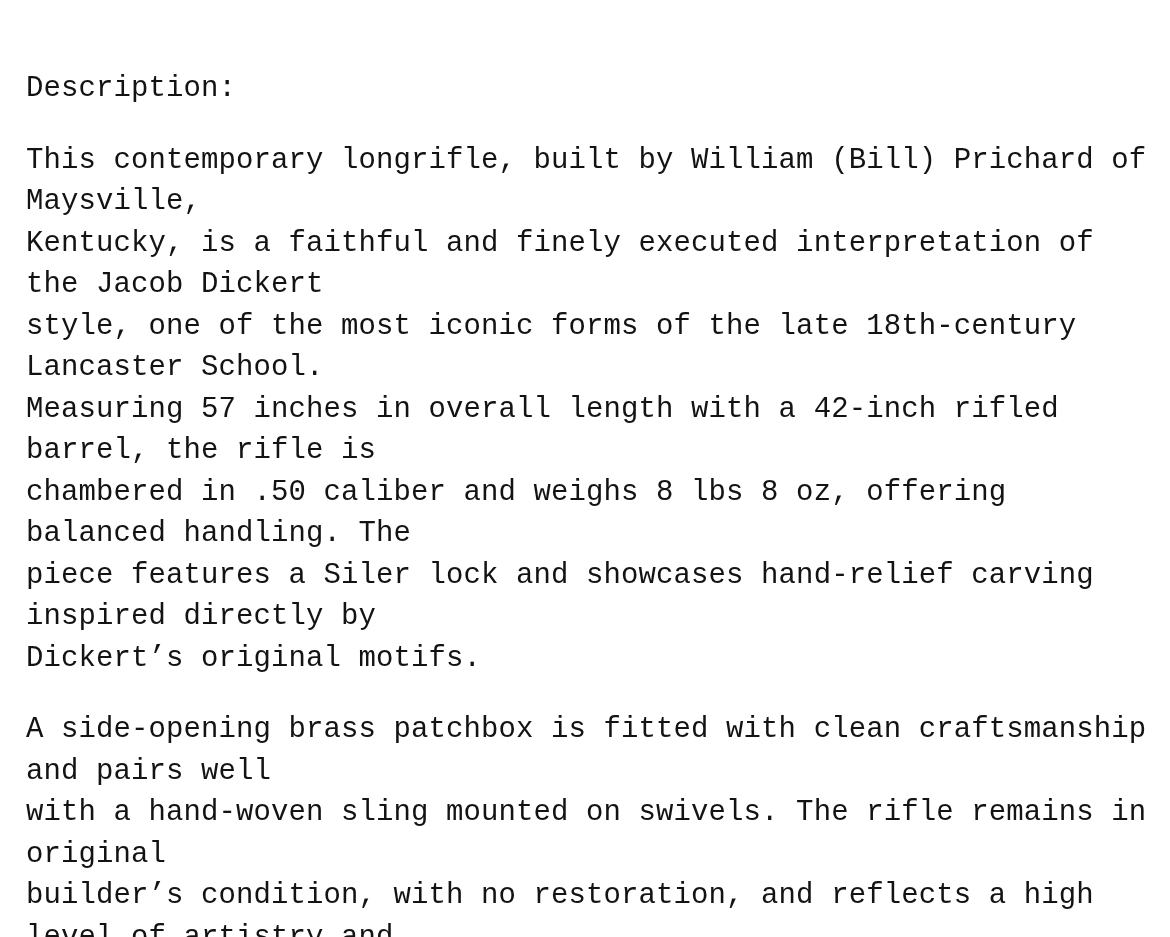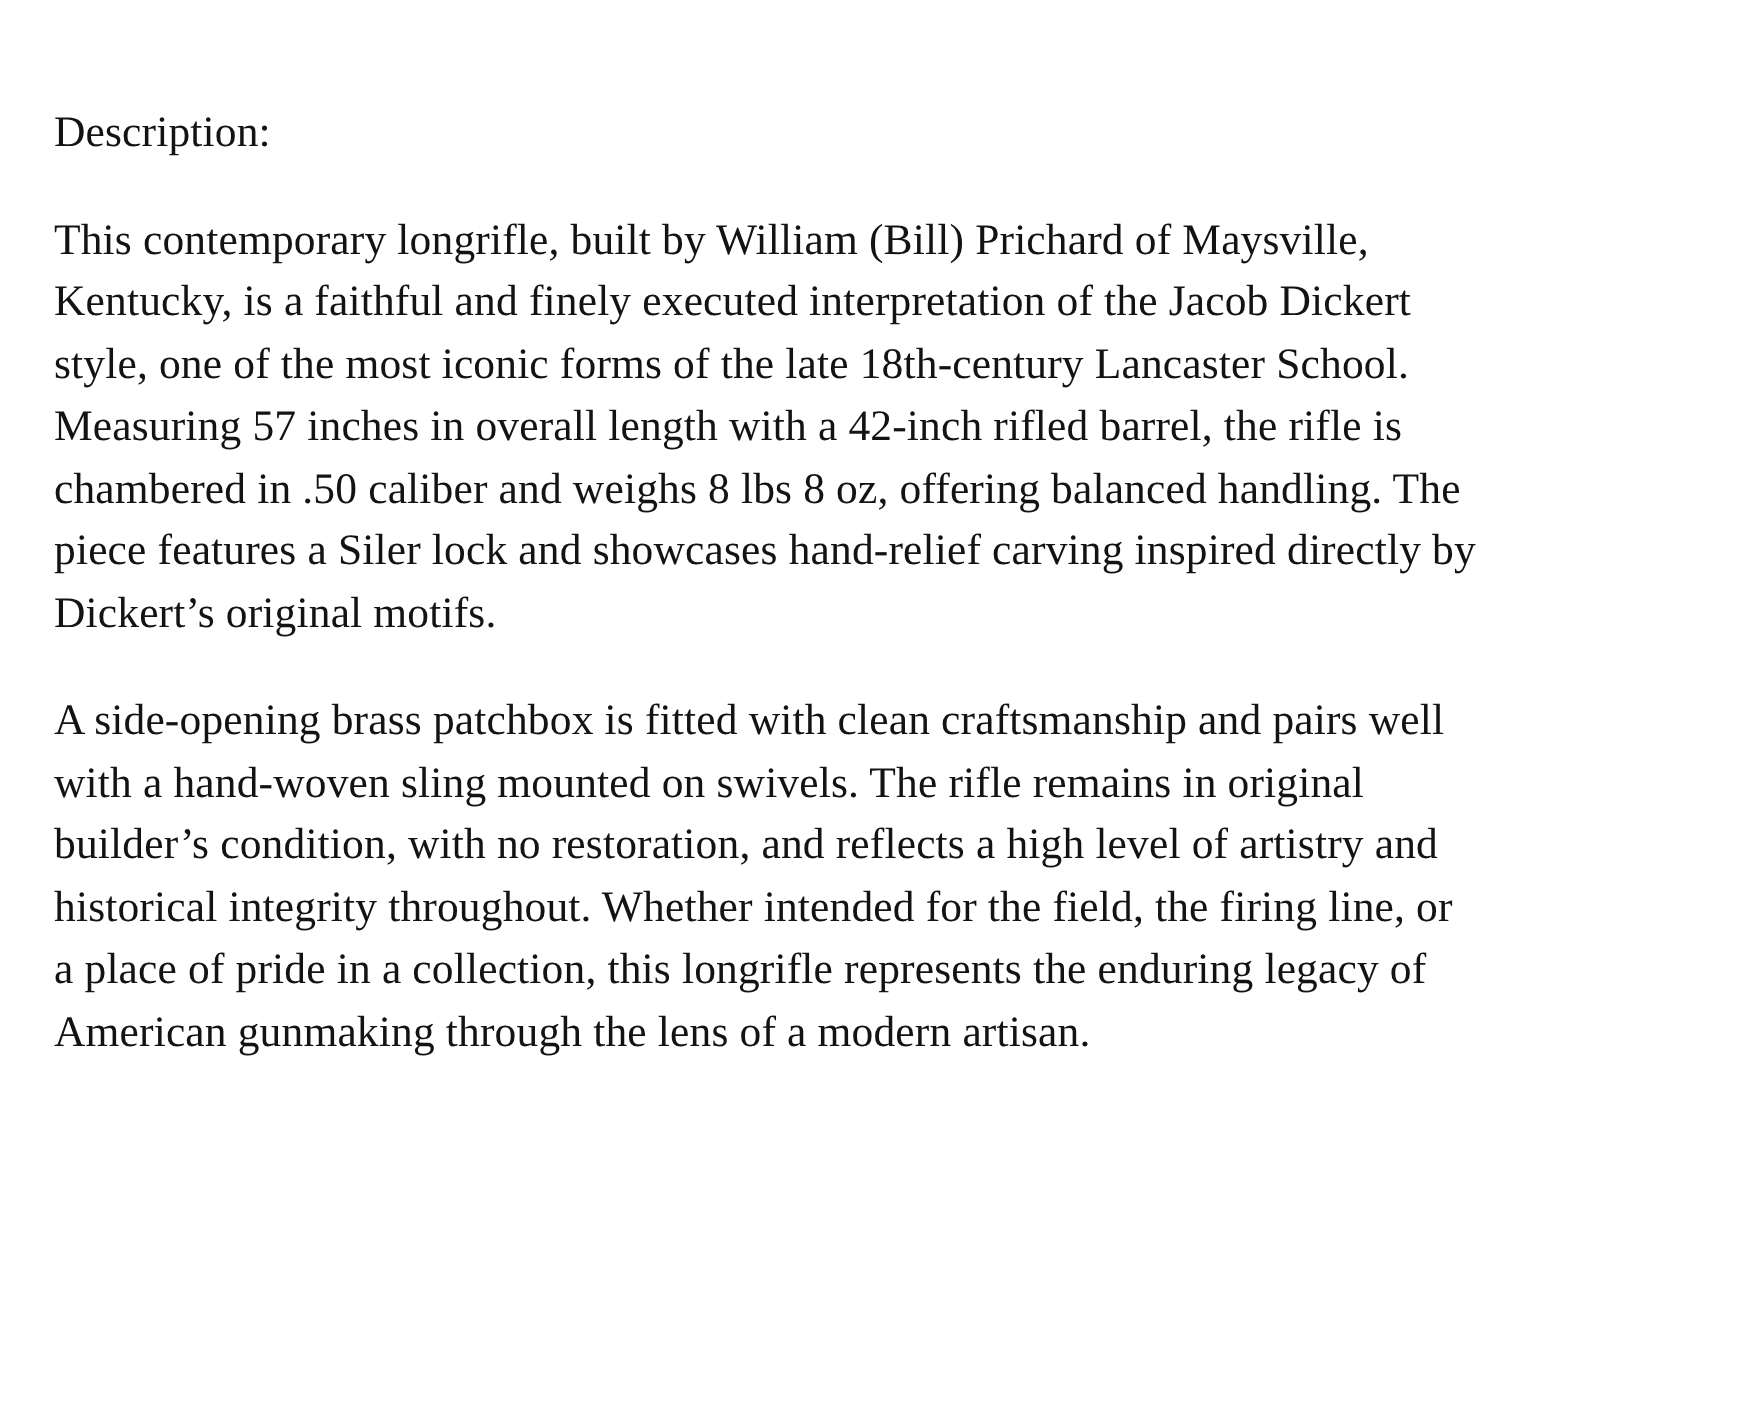--- a/index.html
+++ b/index.html
@@ -6,22 +6,22 @@
     margin: 0;
     padding: 0;
     background: #ffffff;
   }
   .page {
     position: relative;
     width: 1170px;
     height: 937px;
     box-sizing: border-box;
     background: #ffffff;
-    padding: 68px 20px 0 36px;
-    font-family: Liberation Serif, serif;
+    padding: 68px 20px 0 26px;
+    font-family: Liberation Mono, monospace;
     color: #131313;
     overflow: hidden;
   }
   .text-block {
     margin: 0 0 30px 0;
     font-size: 29px;
     line-height: 41.5px;
     font-weight: 400;
     white-space: pre-line; 
     letter-spacing: 0.1px;

